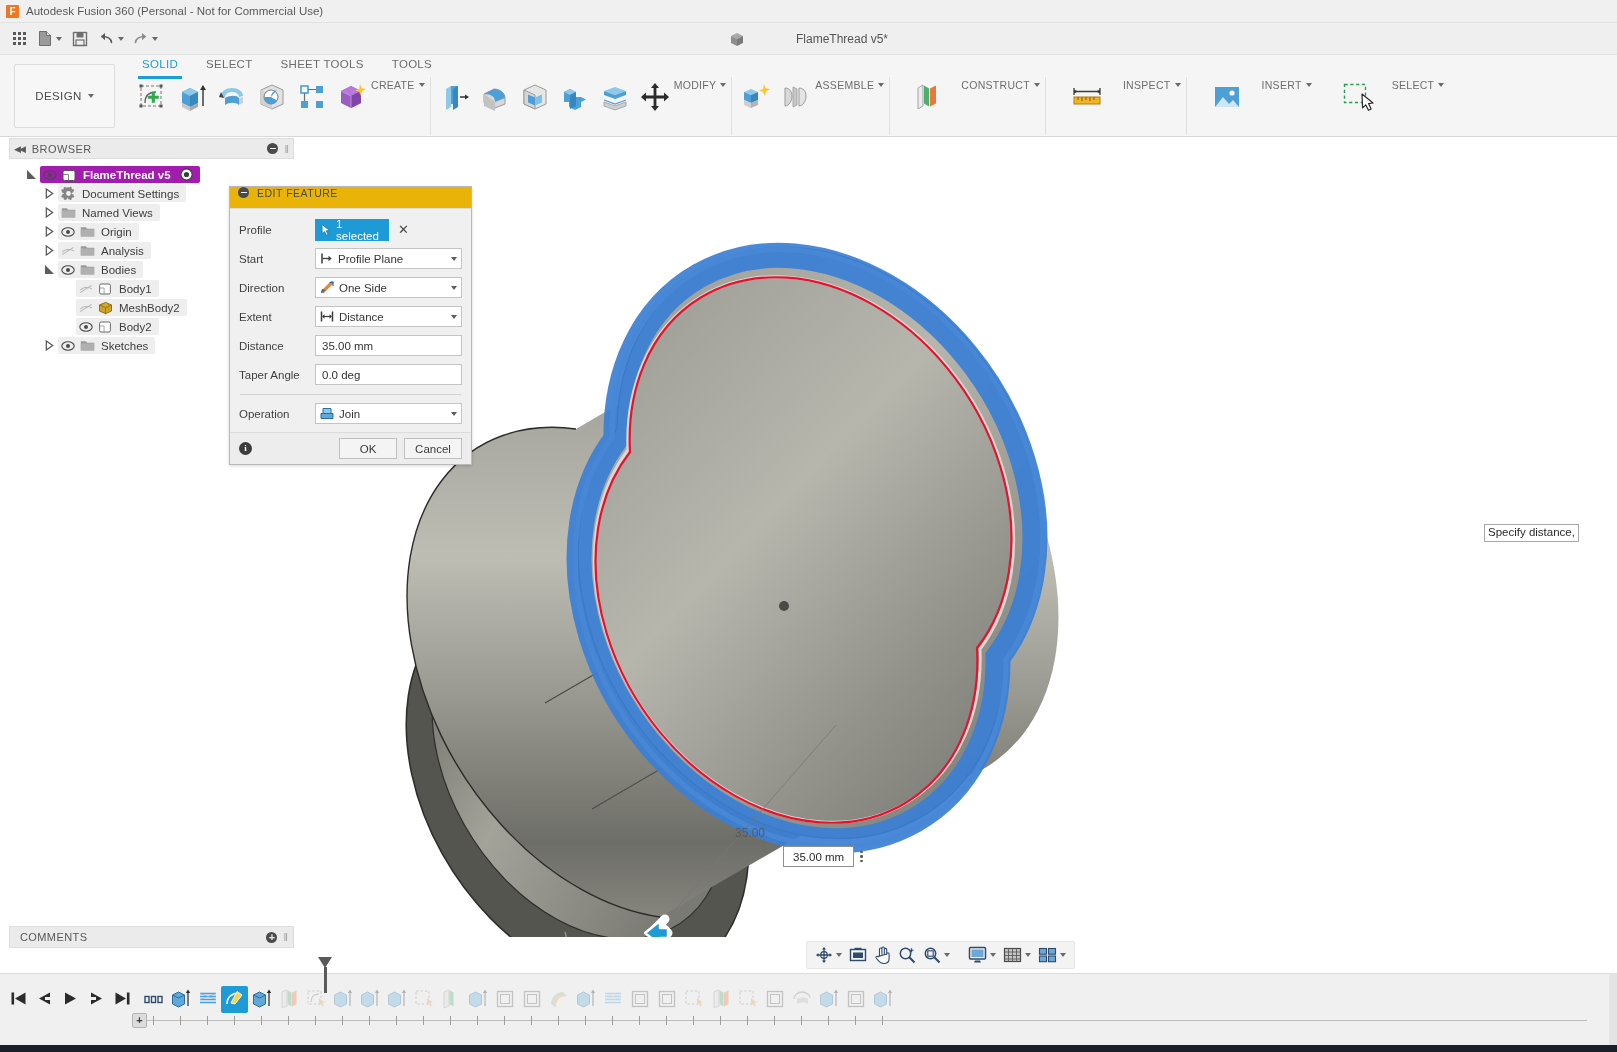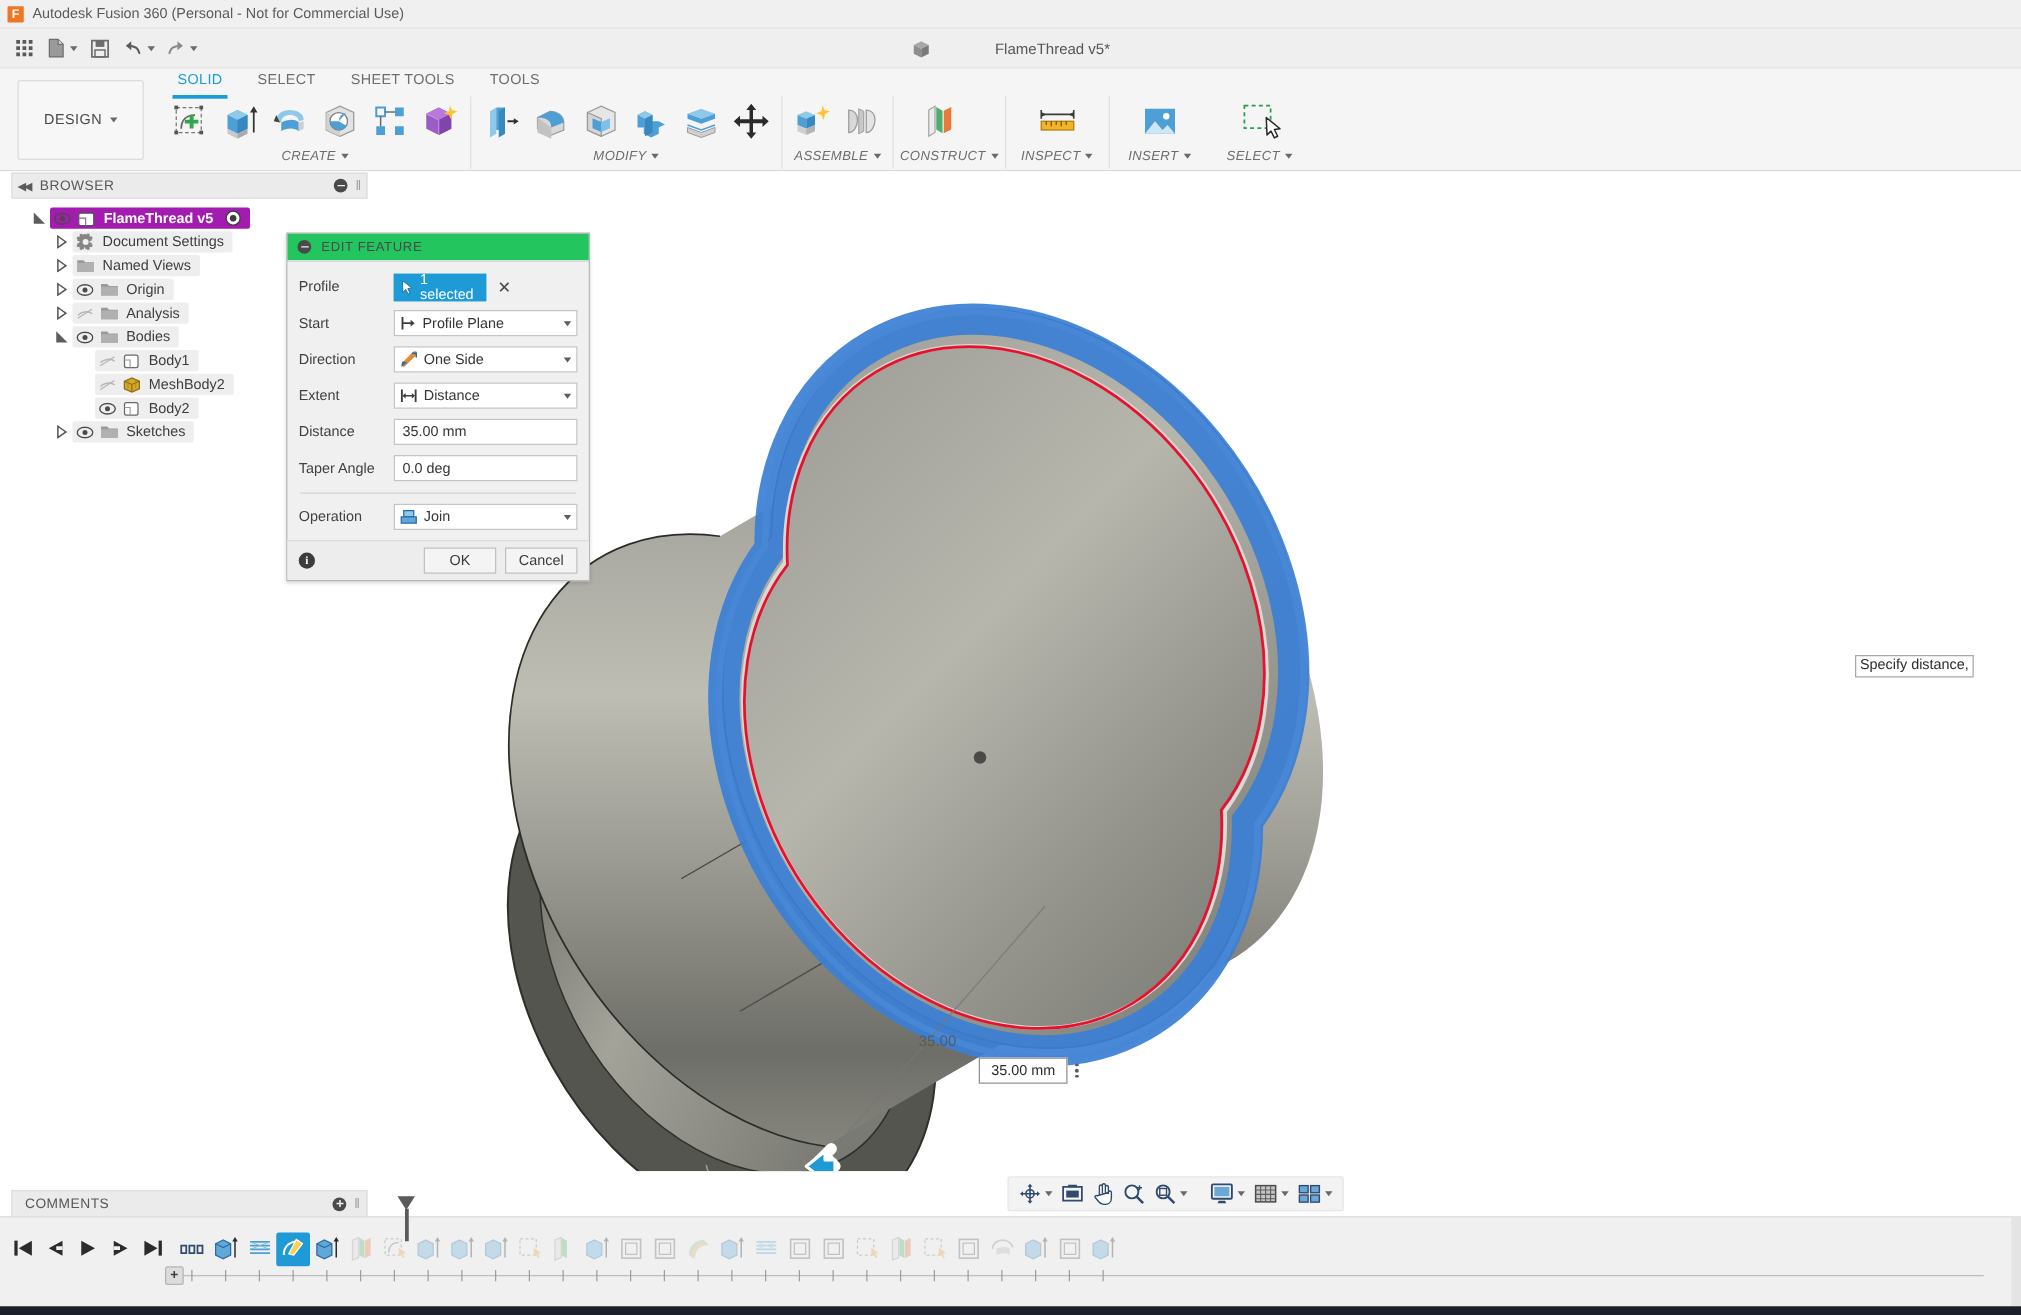--- a/index.html
+++ b/index.html
@@ -68,21 +68,21 @@
     font-size:11.5px; color:#6d6d6d; letter-spacing:.3px;
     padding:3px 14px 0 14px; cursor:default; position:relative; white-space:nowrap;
   }
   .rtab.active { color:#1a9ed9; }
   .rtab.active::after {
     content:""; position:absolute; left:10px; right:10px; bottom:-5px;
     height:3px; background:#1a9ed9;
   }
 
   .panels { position:absolute; left:128px; top:22px; height:58px; display:flex; }
-  .panel { display:flex; flex-direction:column; padding:0 5px; position:relative;font-style:italic; }
+  .panel { display:flex; flex-direction:row; padding:0 5px; position:relative; }
   .panel + .panel { border-left:1px solid #e0e0e0; }
   .panel-icons { display:flex; align-items:flex-start; gap:2px; height:40px; padding-top:1px;}
   .panel-label {
     font-size:10.5px; color:#6d6d6d; text-align:center; letter-spacing:.3px;
     display:flex; align-items:center; justify-content:center; gap:3px; height:16px;
   }
   .ribbon-btn {
     width:38px; height:38px; display:flex; align-items:center; justify-content:center;
     cursor:default; border-radius:2px;
   }
@@ -110,22 +110,22 @@
   .icon-c { width:20px;height:17px;display:flex;align-items:center;justify-content:center;flex:0 0 20px;margin-right:2px;}
   .tnode-label { padding-left:2px; }
 
   
   .dialog {
     position:absolute; left:229px; top:186px; width:243px;
     background:#f0f0f0; border:1px solid #b9b9b9;
     box-shadow:0 1px 3px rgba(0,0,0,.16); z-index:40;
   }
   .dlg-title {
-    height:22px; background:#22c55e; border-bottom:1px solid #dcdcdc;
-    display:flex; align-items:center; padding-left:8px; gap:8px;
+    height:22px; background:#eab308; border-bottom:1px solid #dcdcdc;
+    display:flex; align-items:flex-start; padding-left:8px; gap:8px;
   }
   .dlg-title-text { font-size:10.5px; color:#4a4a4a; letter-spacing:.5px; }
   .collapse-dot {
     width:11px;height:11px;border-radius:50%;background:#4a4a4a;
     display:flex;align-items:center;justify-content:center;
   }
   .collapse-dot i { width:6px;height:1.5px;background:#f0f0f0;display:block; }
   .dlg-body { padding:6px 9px 4px 9px; }
   .drow { display:flex; align-items:center; height:29px; }
   .dlabel { width:76px; font-size:11.5px; color:#3f3f3f; flex:0 0 76px; }
@@ -180,21 +180,21 @@
     z-index:30;
   }
 
   .dim-text-3d {
     position:absolute; left:735px; top:689px; font-size:12px; color:#555;
     z-index:20; opacity:.85;
   }
 
   
   .comments {
-    position:absolute; left:9px; top:952px; width:285px; height:22px;
+    position:absolute; left:9px; top:926px; width:285px; height:22px;
     background:#ebebeb; border:1px solid #dddddd;
     display:flex; align-items:center; padding:0 5px;
   }
   .comments-title { font-size:11px; color:#585858; letter-spacing:.4px; flex:1; margin-left:5px;}
   .plus-circ {
     width:11px;height:11px;border-radius:50%;background:#4a4a4a;color:#ebebeb;
     font-size:11px;line-height:10px;text-align:center;font-weight:bold;
   }
 
   

